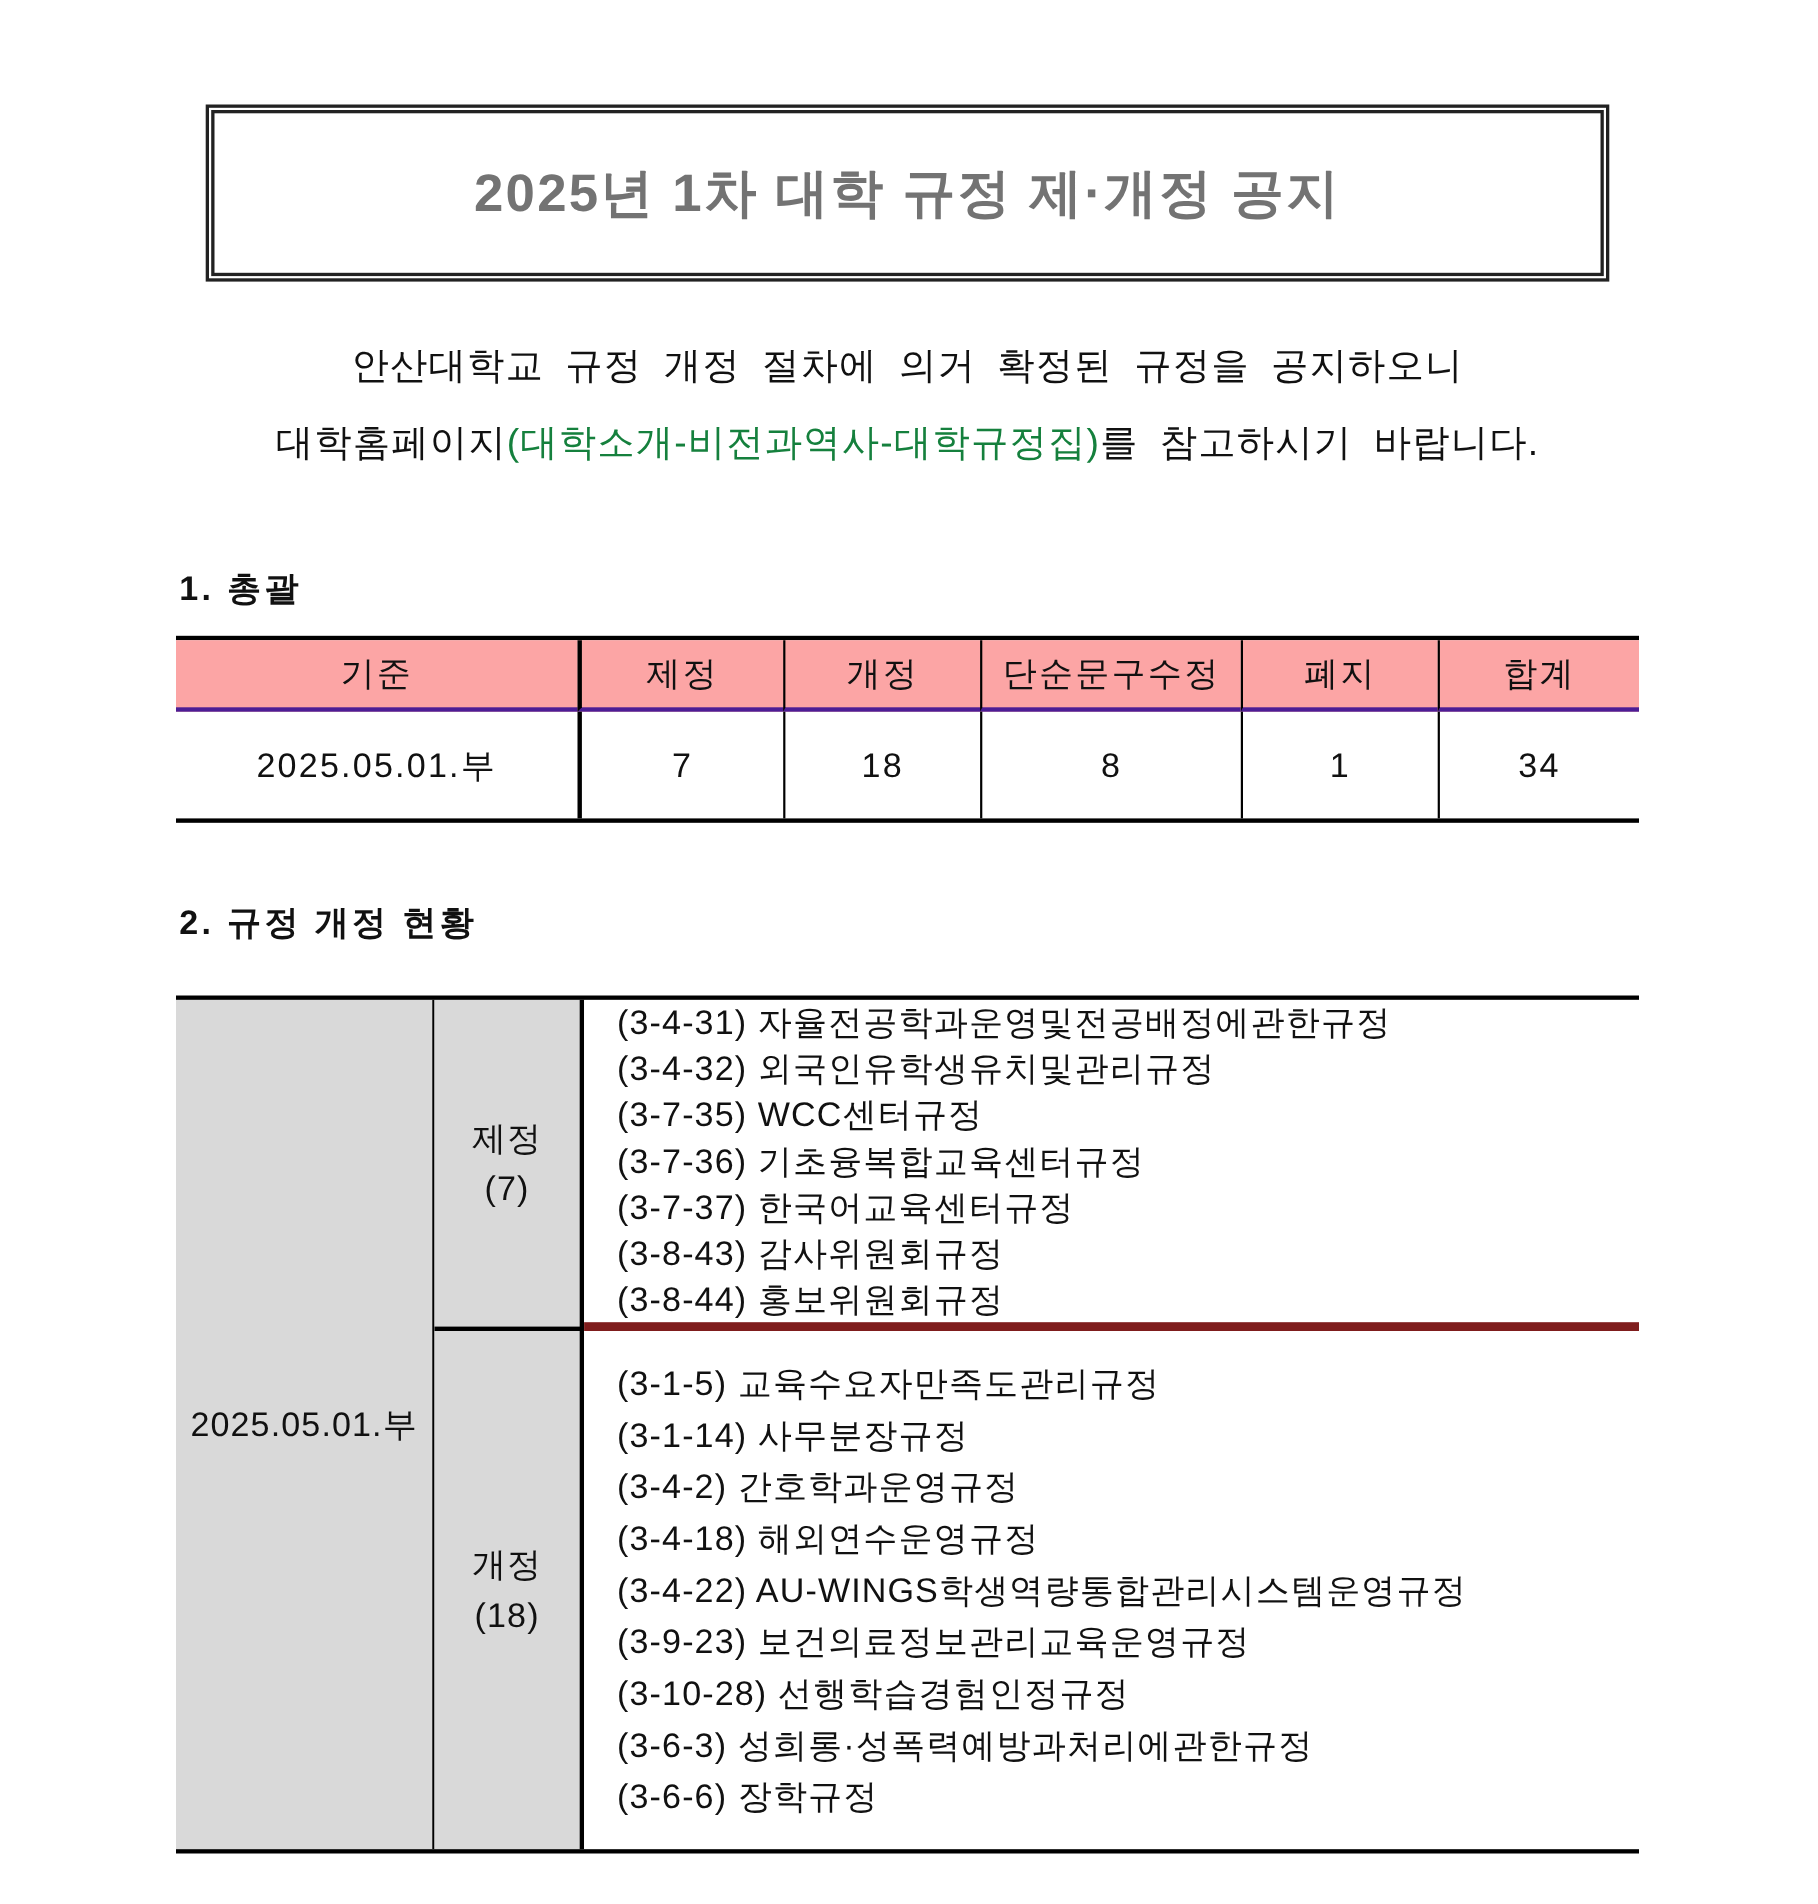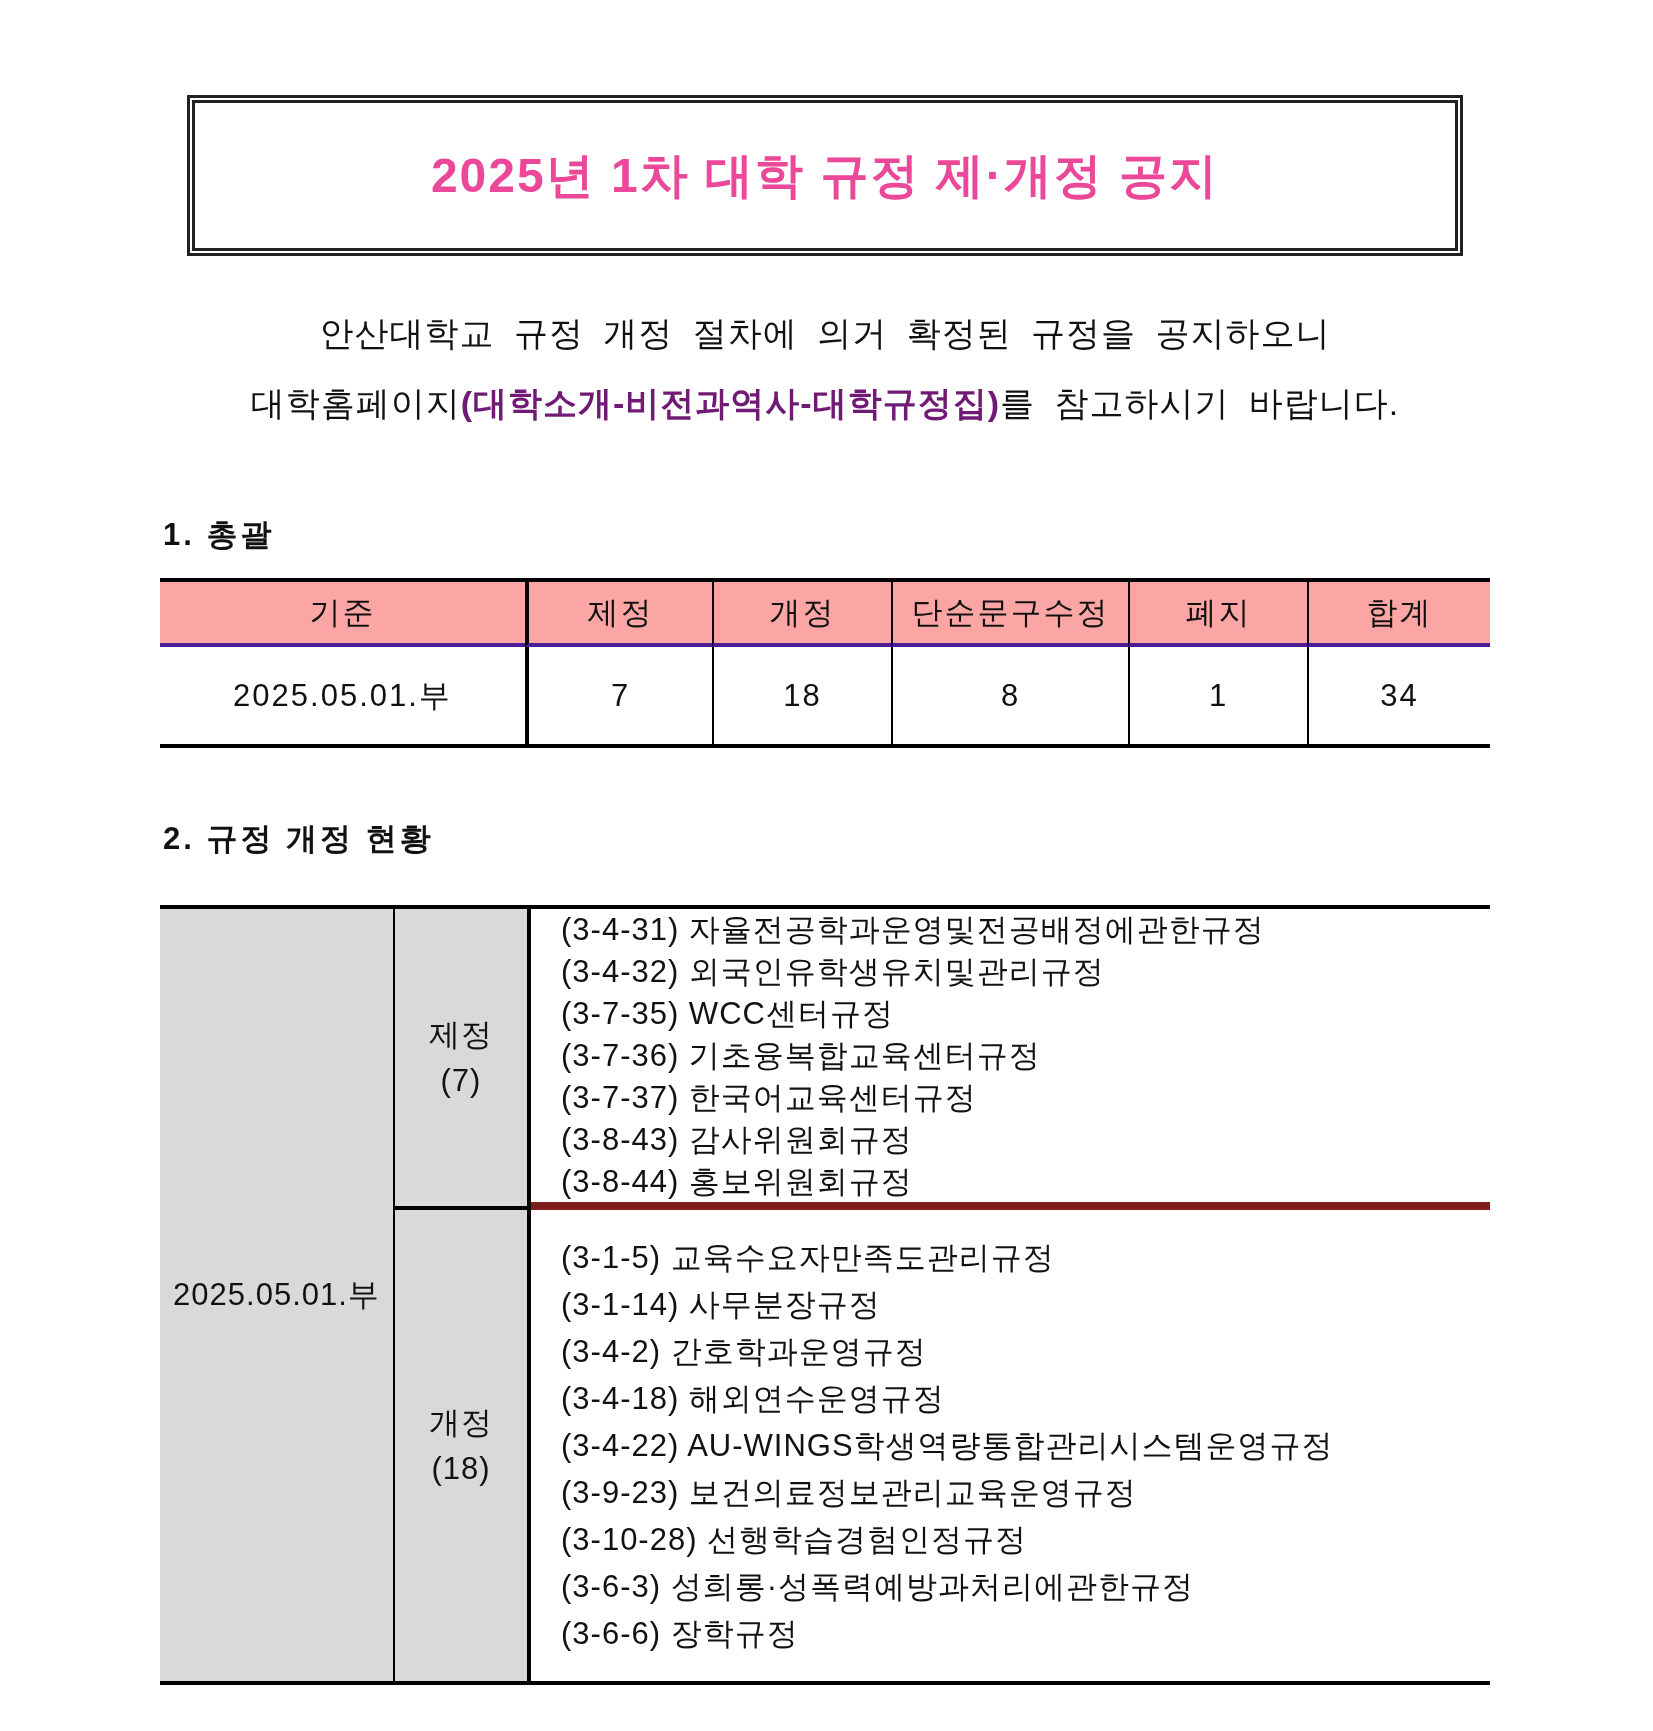--- a/index.html
+++ b/index.html
@@ -21,39 +21,39 @@
     position: absolute;
     left: 187px; top: 95px;
     width: 1276px; height: 161px;
     border: 8px double #222222;
     display: flex; align-items: center; justify-content: center;
   }
   .title-box h1 {
     font-size: 48px;
     font-weight: 700;
     letter-spacing: 2px;
-    color: #ec4899;
+    color: #737373;
     white-space: nowrap;
     text-align: right;
   }
 
   
   .intro {
     position: absolute;
     left: 160px; top: 298px;
     width: 1330px;
     text-align: center;
     font-size: 34px;
     line-height: 70px;
     letter-spacing: 1px;
     word-spacing: 9px;
     color: #111111;
     white-space: nowrap;
   }
-  .intro .path { color: #701a75; font-weight: bold; }
+  .intro .path { color: #15803d; }
 
   
   .sec-heading {
     position: absolute;
     left: 163px;
     font-size: 31px;
     font-weight: 700;
     letter-spacing: 3px;
     color: #111111;
     white-space: nowrap;

